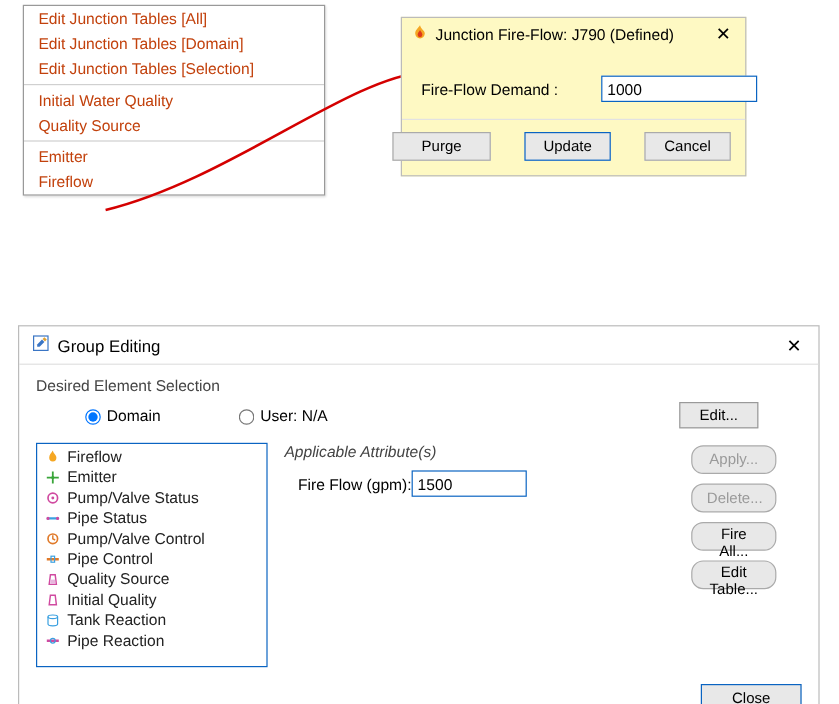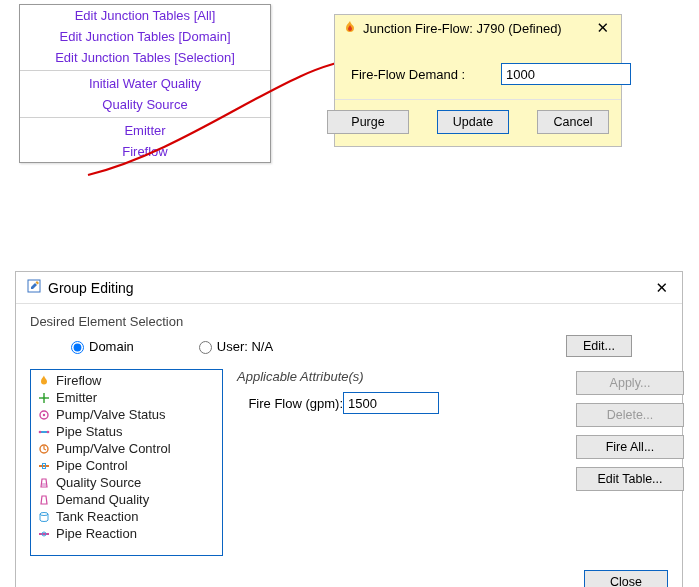--- a/index.html
+++ b/index.html
@@ -20,23 +20,22 @@
     left: 19px;
     top: 4px;
     width: 252px;
     border: 1px solid #999;
     background: #fff;
     box-shadow: 1px 1px 2px rgba(0,0,0,0.15);
   }
   .context-menu .item {
     padding: 3px 12px;
     font-size: 13px;
-    color: #6d28d9;
+    color: #c2410c;
     cursor: default;
-    text-align: center;
   }
   .context-menu hr {
     border: none;
     border-top: 1px solid #d0d0d0;
     margin: 2px 0;
   }
   
   
   .arrow-svg {
     position: absolute;
@@ -228,22 +227,23 @@
   }
   
   .right-buttons {
     width: 92px;
     display: flex;
     flex-direction: column;
     gap: 8px;
     margin-top: 2px;
   }
   .right-buttons .btn {
-    width: 108px;
+    width: 71px;
     min-width: 0;
+    border-radius: 10px;
   }
   .btn.disabled {
     color: #9a9a9a;
   }
   .close-row {
     display: flex;
     justify-content: flex-end;
     margin-top: 14px;
   }
   .close-row .btn {
@@ -387,21 +387,21 @@
               </svg>
             </span>
           <span>Quality Source</span>
         </div>
         <div class="list-item">
           <span class="li-icon">
               <svg width="12" height="12" viewBox="0 0 12 12">
                 <path d="M4 2 L8 2 L9 10 L3 10 Z" fill="none" stroke="#d04aa0" stroke-width="1.2"></path>
               </svg>
             </span>
-          <span>Demand Quality</span>
+          <span>Initial Quality</span>
         </div>
         <div class="list-item">
           <span class="li-icon">
               <svg width="12" height="12" viewBox="0 0 12 12">
                 <ellipse cx="6" cy="3" rx="4" ry="1.5" fill="none" stroke="#3aa0e0" stroke-width="1"></ellipse>
                 <path d="M2 3 L2 9 A4 1.5 0 0 0 10 9 L10 3" fill="none" stroke="#3aa0e0" stroke-width="1"></path>
               </svg>
             </span>
           <span>Tank Reaction</span>
         </div>

